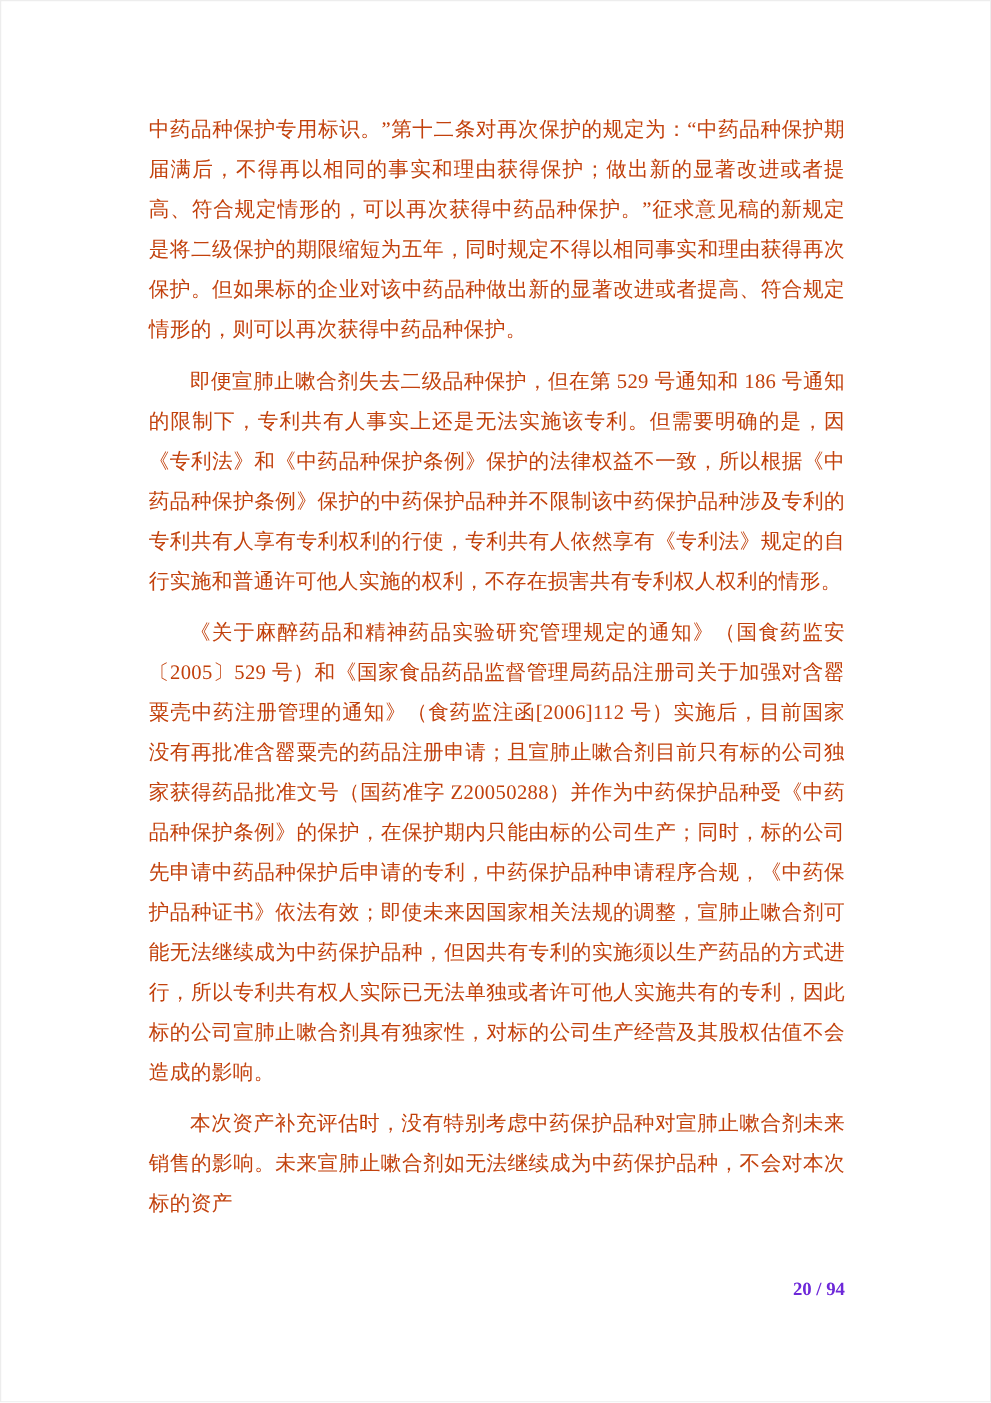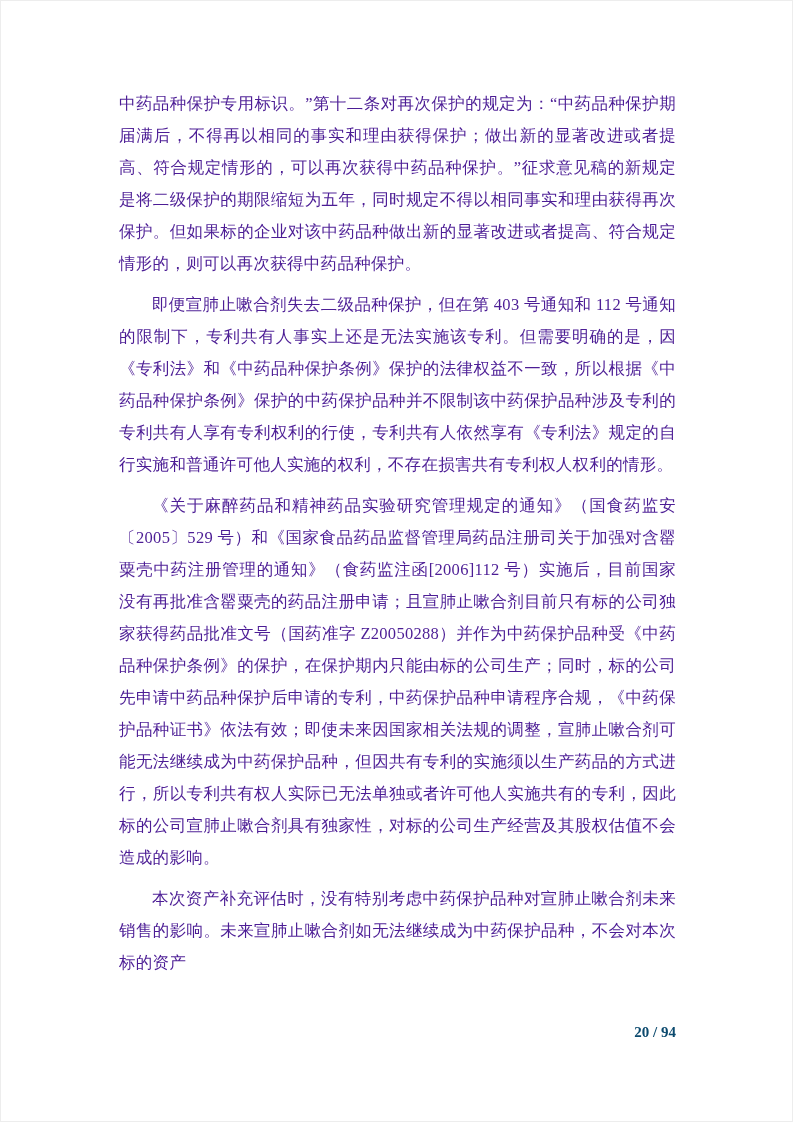--- a/index.html
+++ b/index.html
@@ -14,21 +14,21 @@
     background: #ffffff;
     overflow: hidden;
     outline: 1px solid #ededed;
     outline-offset: -1px;
   }
   .content {
     position: absolute;
     left: 119px;
     top: 88px;
     width: 557px;
-    color: #4c1d95;
+    color: #c2410c;
     font-size: 16.5px;
     line-height: 32px;
     text-align: justify;
   }
   .para {
     margin-bottom: 9px;
     text-indent: 2em;
     font-weight: 400;
     letter-spacing: 0.3px;
   }
@@ -43,27 +43,27 @@
   }
   .footer {
     position: absolute;
     left: 119px;
     top: 1021px;
     width: 557px;
     text-align: right;
     font-size: 15px;
     line-height: 22px;
     font-weight: 700;
-    color: #0c4a6e;
+    color: #6d28d9;
   }
 </style>
 </head>
 <body>
 
 <div class="page">
   <div class="content">
     <p class="para no-indent">中药品种保护专用标识。”第十二条对再次保护的规定为：“中药品种保护期届满后，不得再以相同的事实和理由获得保护；做出新的显著改进或者提高、符合规定情形的，可以再次获得中药品种保护。”征求意见稿的新规定是将二级保护的期限缩短为五年，同时规定不得以相同事实和理由获得再次保护。但如果标的企业对该中药品种做出新的显著改进或者提高、符合规定情形的，则可以再次获得中药品种保护。</p>
-    <p class="para">即便宣肺止嗽合剂失去二级品种保护，但在第 403 号通知和 112 号通知的限制下，专利共有人事实上还是无法实施该专利。但需要明确的是，因《专利法》和《中药品种保护条例》保护的法律权益不一致，所以根据《中药品种保护条例》保护的中药保护品种并不限制该中药保护品种涉及专利的专利共有人享有专利权利的行使，专利共有人依然享有《专利法》规定的自行实施和普通许可他人实施的权利，不存在损害共有专利权人权利的情形。</p>
+    <p class="para">即便宣肺止嗽合剂失去二级品种保护，但在第 529 号通知和 186 号通知的限制下，专利共有人事实上还是无法实施该专利。但需要明确的是，因《专利法》和《中药品种保护条例》保护的法律权益不一致，所以根据《中药品种保护条例》保护的中药保护品种并不限制该中药保护品种涉及专利的专利共有人享有专利权利的行使，专利共有人依然享有《专利法》规定的自行实施和普通许可他人实施的权利，不存在损害共有专利权人权利的情形。</p>
     <p class="para">《关于麻醉药品和精神药品实验研究管理规定的通知》（国食药监安〔2005〕529 号）和《国家食品药品监督管理局药品注册司关于加强对含罂粟壳中药注册管理的通知》（食药监注函[2006]112 号）实施后，目前国家没有再批准含罂粟壳的药品注册申请；且宣肺止嗽合剂目前只有标的公司独家获得药品批准文号（国药准字 Z20050288）并作为中药保护品种受《中药品种保护条例》的保护，在保护期内只能由标的公司生产；同时，标的公司先申请中药品种保护后申请的专利，中药保护品种申请程序合规，《中药保护品种证书》依法有效；即使未来因国家相关法规的调整，宣肺止嗽合剂可能无法继续成为中药保护品种，但因共有专利的实施须以生产药品的方式进行，所以专利共有权人实际已无法单独或者许可他人实施共有的专利，因此标的公司宣肺止嗽合剂具有独家性，对标的公司生产经营及其股权估值不会造成的影响。</p>
     <p class="para last">本次资产补充评估时，没有特别考虑中药保护品种对宣肺止嗽合剂未来销售的影响。未来宣肺止嗽合剂如无法继续成为中药保护品种，不会对本次标的资产</p>
   </div>
   <div class="footer">20 / 94</div>
 </div>
 
 </body></html>

